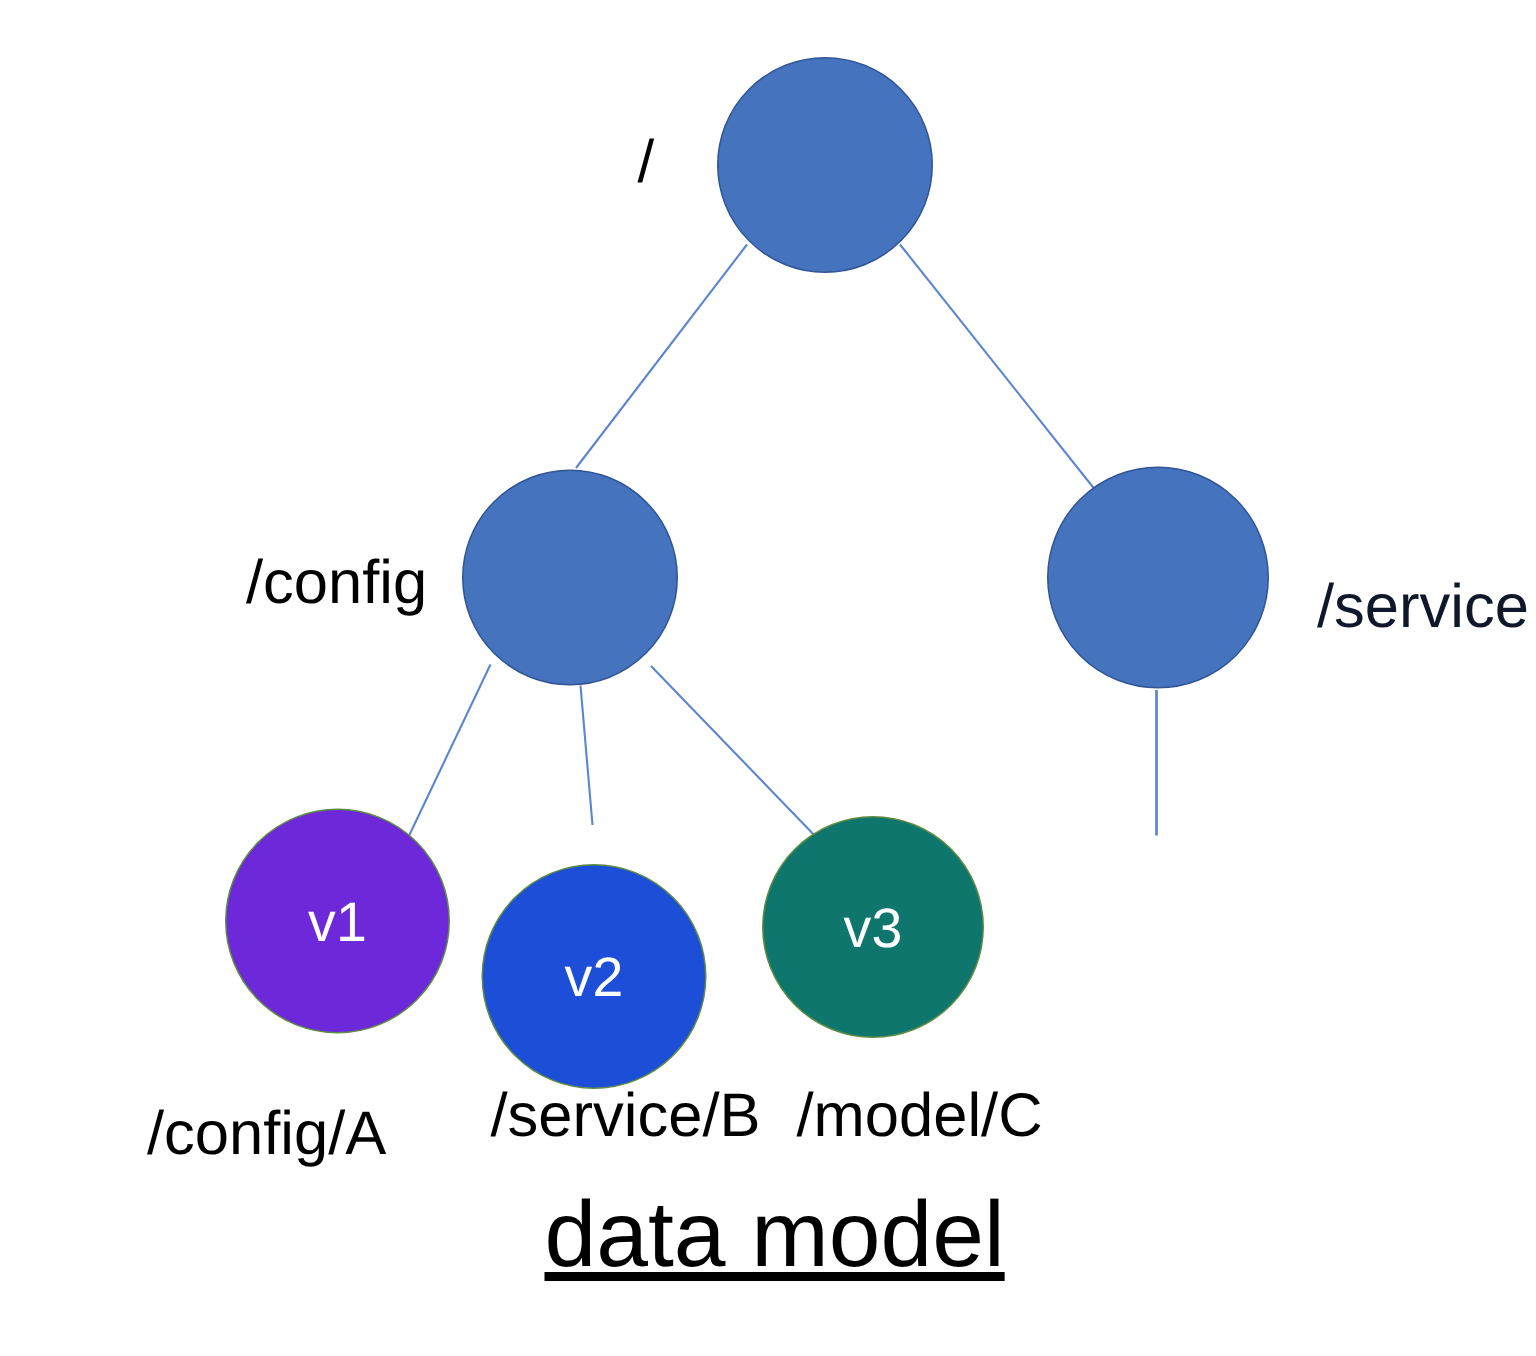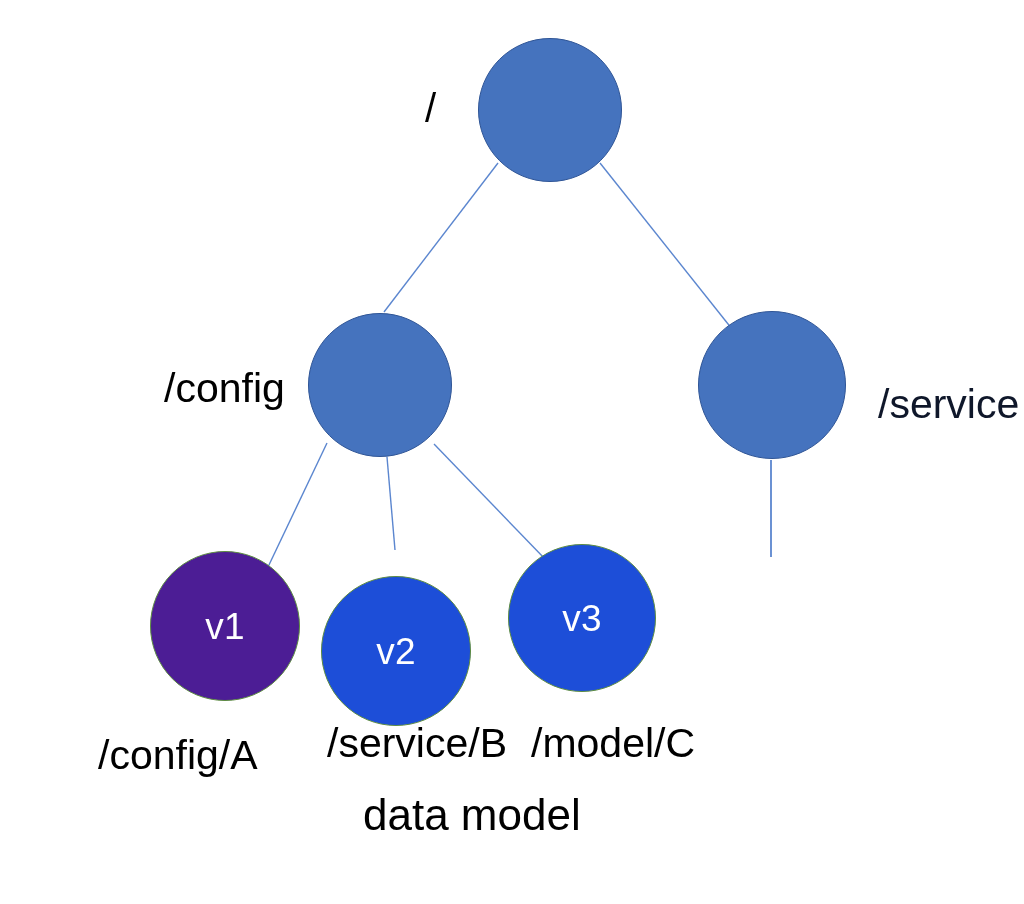--- a/index.html
+++ b/index.html
@@ -57,24 +57,25 @@
     position: absolute;
     color: #000000;
     font-size: 41px;
     line-height: 1.05;
     white-space: nowrap;
     user-select: none;
   }
   .caption {
     position: absolute;
     color: #000000;
-    font-size: 44px;
+    font-size: 62px;
     line-height: 1;
     white-space: nowrap;
     user-select: none;
+    text-decoration: underline;
   }
   .slash-label {
     position: absolute;
     color: #000000;
     font-size: 40px;
     line-height: 1;
     white-space: nowrap;
     user-select: none;
   }
 </style>
@@ -92,29 +93,29 @@
       <line x1="771" y1="460" x2="771" y2="557" stroke="#5b86cf" stroke-width="1.8" stroke-linecap="butt"></line>
     </svg>
 
   <div id="nodes-layer">
       <div class="node blue" style="left: 478px; top: 38px; width: 144px; height: 144px; background: rgb(69, 115, 190); border-color: rgb(47, 85, 150);"></div>
       <div class="slash-label" style="left: 425px; top: 88px; color: rgb(0, 0, 0);">/</div>
       <div class="node blue" style="left: 308px; top: 313px; width: 144px; height: 144px; background: rgb(69, 115, 190); border-color: rgb(47, 85, 150);"></div>
       <div class="ext-label" style="left: 164px; top: 367px; color: rgb(0, 0, 0);">/config</div>
       <div class="node blue" style="left: 698px; top: 311px; width: 148px; height: 148px; background: rgb(69, 115, 190); border-color: rgb(47, 85, 150);"></div>
       <div class="ext-label" style="left: 878px; top: 383px; color: #0f172a;">/service</div>
-      <div class="node green" style="left: 150px; top: 551px; width: 150px; height: 150px; background: #4c1d95; border-color: rgb(93, 140, 66);">
+      <div class="node green" style="left: 150px; top: 539px; width: 150px; height: 150px; background: #6d28d9; border-color: rgb(93, 140, 66);">
         <span class="node-text" style="color: rgb(255, 255, 255);">v1</span>
       </div>
       <div class="ext-label" style="left: 98px; top: 734px; color: rgb(0, 0, 0);">/config/A</div>
       <div class="node green" style="left: 321px; top: 576px; width: 150px; height: 150px; background: #1d4ed8; border-color: rgb(93, 140, 66);">
         <span class="node-text" style="color: rgb(255, 255, 255);">v2</span>
       </div>
       <div class="ext-label" style="left: 327px; top: 722px; color: rgb(0, 0, 0);">/service/B</div>
-      <div class="node green" style="left: 508px; top: 544px; width: 148px; height: 148px; background: #1d4ed8; border-color: rgb(93, 140, 66);">
+      <div class="node green" style="left: 508px; top: 544px; width: 148px; height: 148px; background: #0f766e; border-color: rgb(93, 140, 66);">
         <span class="node-text" style="color: rgb(255, 255, 255);">v3</span>
       </div>
       <div class="ext-label" style="left: 531px; top: 722px; color: rgb(0, 0, 0);">/model/C</div>
     </div>
 
   <div class="caption" style="left: 363px; top: 793px; color: rgb(0, 0, 0);">data model</div>
 
 </div>
 
 </body></html>

